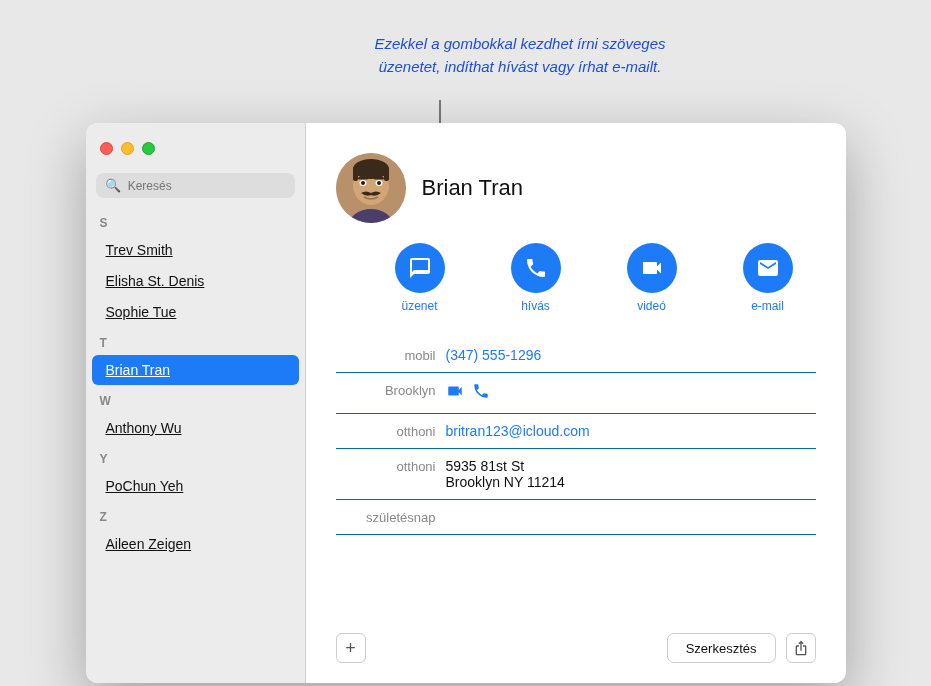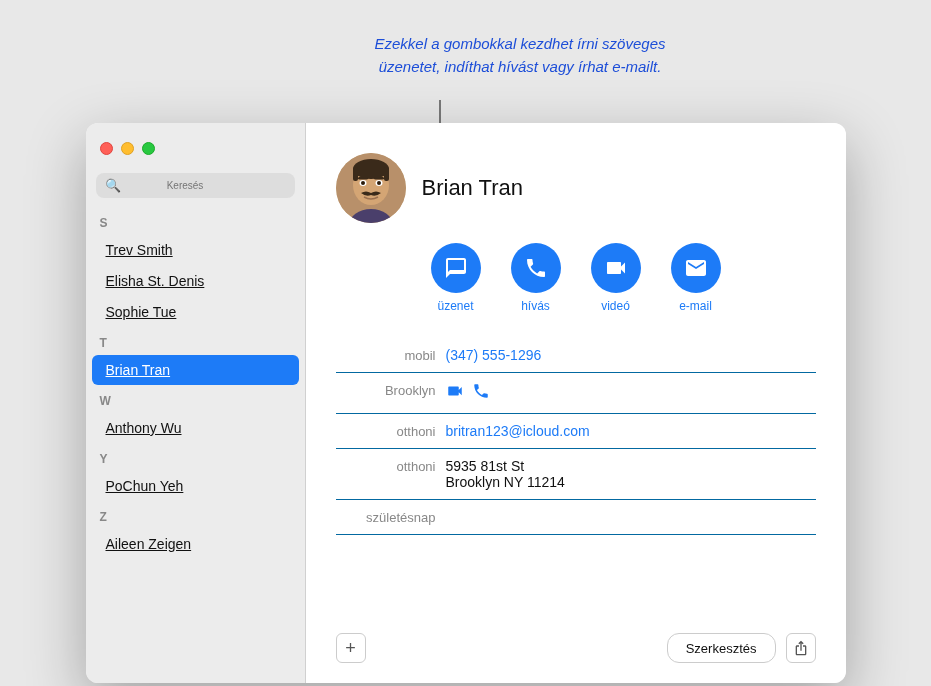--- a/index.html
+++ b/index.html
@@ -75,25 +75,24 @@
     }
 
     .search-icon-svg {
       color: #888;
       font-size: 13px;
     }
 
     .search-input {
       border: none;
       background: transparent;
-      font-size: 10px;
+      font-size: 12px;
       color: #a21caf;
       outline: none;
       width: 100%;
-      margin-left: 39px;
     }
 
     .contact-list {
       flex: 1;
       overflow-y: auto;
       padding: 0 0 10px;
     }
 
     .section-header {
       font-size: 12px;
@@ -164,20 +163,21 @@
 
     .action-btn {
       display: flex;
       flex-direction: column;
       align-items: center;
       gap: 6px;
       cursor: pointer;
       background: none;
       border: none;
       outline: none;
+      margin-left: 36px;
     }
 
     .action-btn-circle {
       width: 50px;
       height: 50px;
       border-radius: 50%;
       background: #1d7bf7;
       display: flex;
       align-items: center;
       justify-content: center;
@@ -259,21 +259,21 @@
       cursor: pointer;
     }
 
     .bottom-right {
       display: flex;
       gap: 10px;
     }
 
     .edit-btn {
       padding: 6px 18px;
-      border-radius: 12px;
+      border-radius: 7px;
       border: 1px solid #ccc;
       background: white;
       font-size: 13px;
       color: #111;
       cursor: pointer;
     }
 
     .share-btn {
       width: 30px;
       height: 30px;

